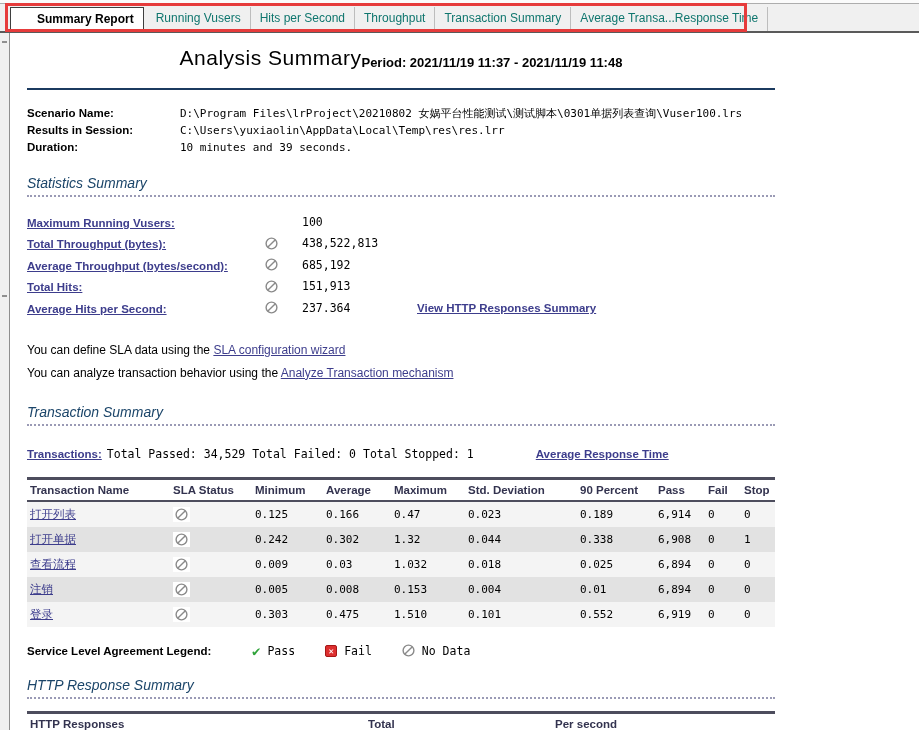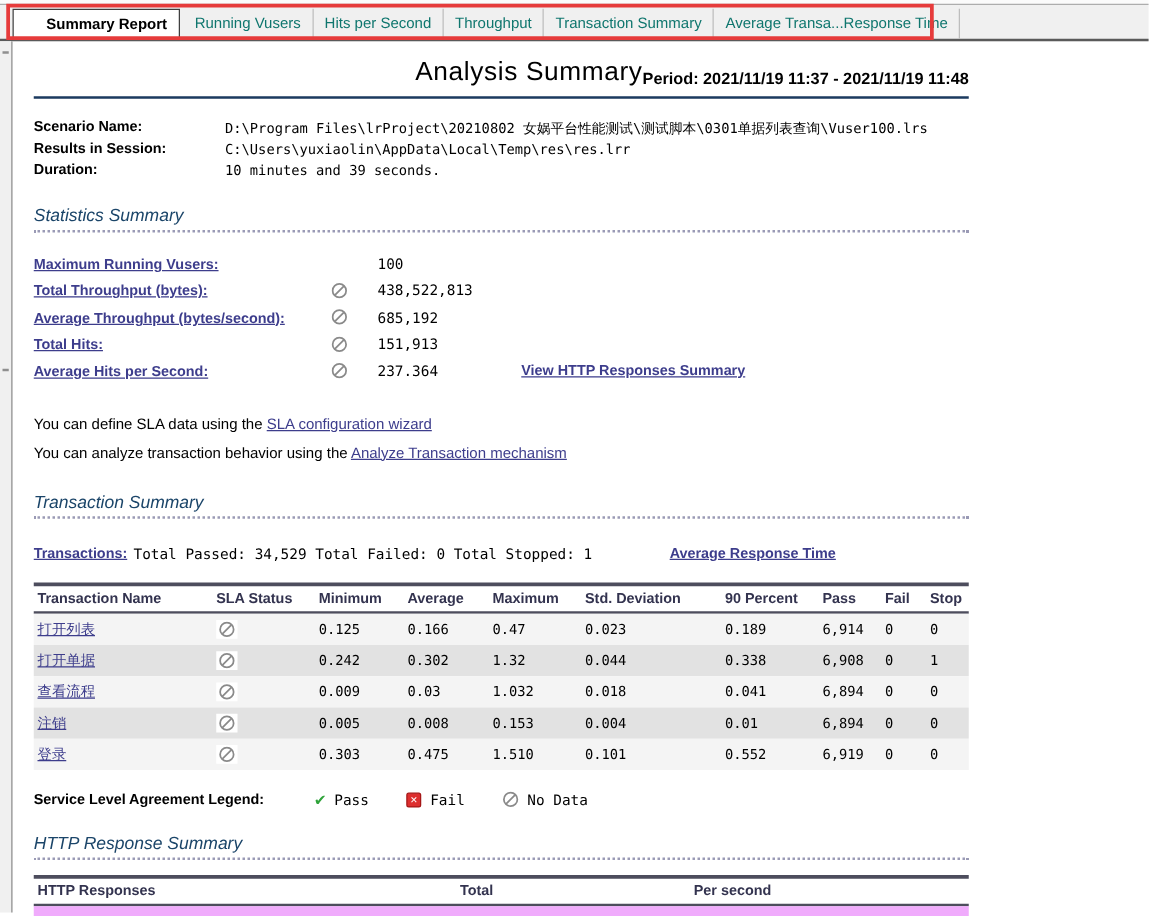--- a/index.html
+++ b/index.html
@@ -19,22 +19,22 @@
 
   
   .content-row { display:flex; height:697px; }
   .left-gutter { position:relative; width:10px; background:#f0f0f0; border-right:1px solid #8f8f8f; }
   .grip { position:absolute; left:2px; width:5px; height:2px; background:#8f8f8f; }
   .grip.g1 { top:8px; } .grip.g2 { top:262px; }
   .content { flex:1; padding:13px 0 0 17px; }
   .w { width:748px; }
 
   
-  .title-row { display:flex; justify-content:flex-end; align-items:flex-end;
-               border-bottom:2px solid #1b3a5f; padding-bottom:7px; }
+  .title-row { display:flex; justify-content:center; align-items:flex-end;
+               border-bottom:2px solid #1b3a5f; padding-bottom:18px; }
   .page-title { font-size:21px; letter-spacing:0.5px; }
   .period { font-size:13px; font-weight:bold; }
 
   
   .session-info { margin-top:15px; }
   .session-row { display:flex; line-height:17px; }
   .session-label { width:153px; font-weight:bold; font-size:11.5px; }
   .session-value { font-family:"DejaVu Sans Mono", monospace; font-size:11px; }
 
   
@@ -287,21 +287,21 @@
                 <svg width="13" height="13" viewBox="0 0 13 13">
                   <circle cx="6.5" cy="6.5" r="5.4" fill="none" stroke="#8a8a8a" stroke-width="1.4"></circle>
                   <line x1="2.9" y1="10.1" x2="10.1" y2="2.9" stroke="#8a8a8a" stroke-width="1.4"></line>
                 </svg>
               </span>
             </span>
           <span class="c val">0.009</span>
           <span class="c val">0.03</span>
           <span class="c val">1.032</span>
           <span class="c val">0.018</span>
-          <span class="c val">0.041</span>
+          <span class="c val">0.025</span>
           <span class="c val">6,894</span>
           <span class="c val">0</span>
           <span class="c val">0</span>
         </div>
           <div class="t-row">
           <span class="c"><a class="link plain">注销</a></span>
           <span class="c sla">
               <span class="nodata-box">
                 <svg width="13" height="13" viewBox="0 0 13 13">
                   <circle cx="6.5" cy="6.5" r="5.4" fill="none" stroke="#8a8a8a" stroke-width="1.4"></circle>

